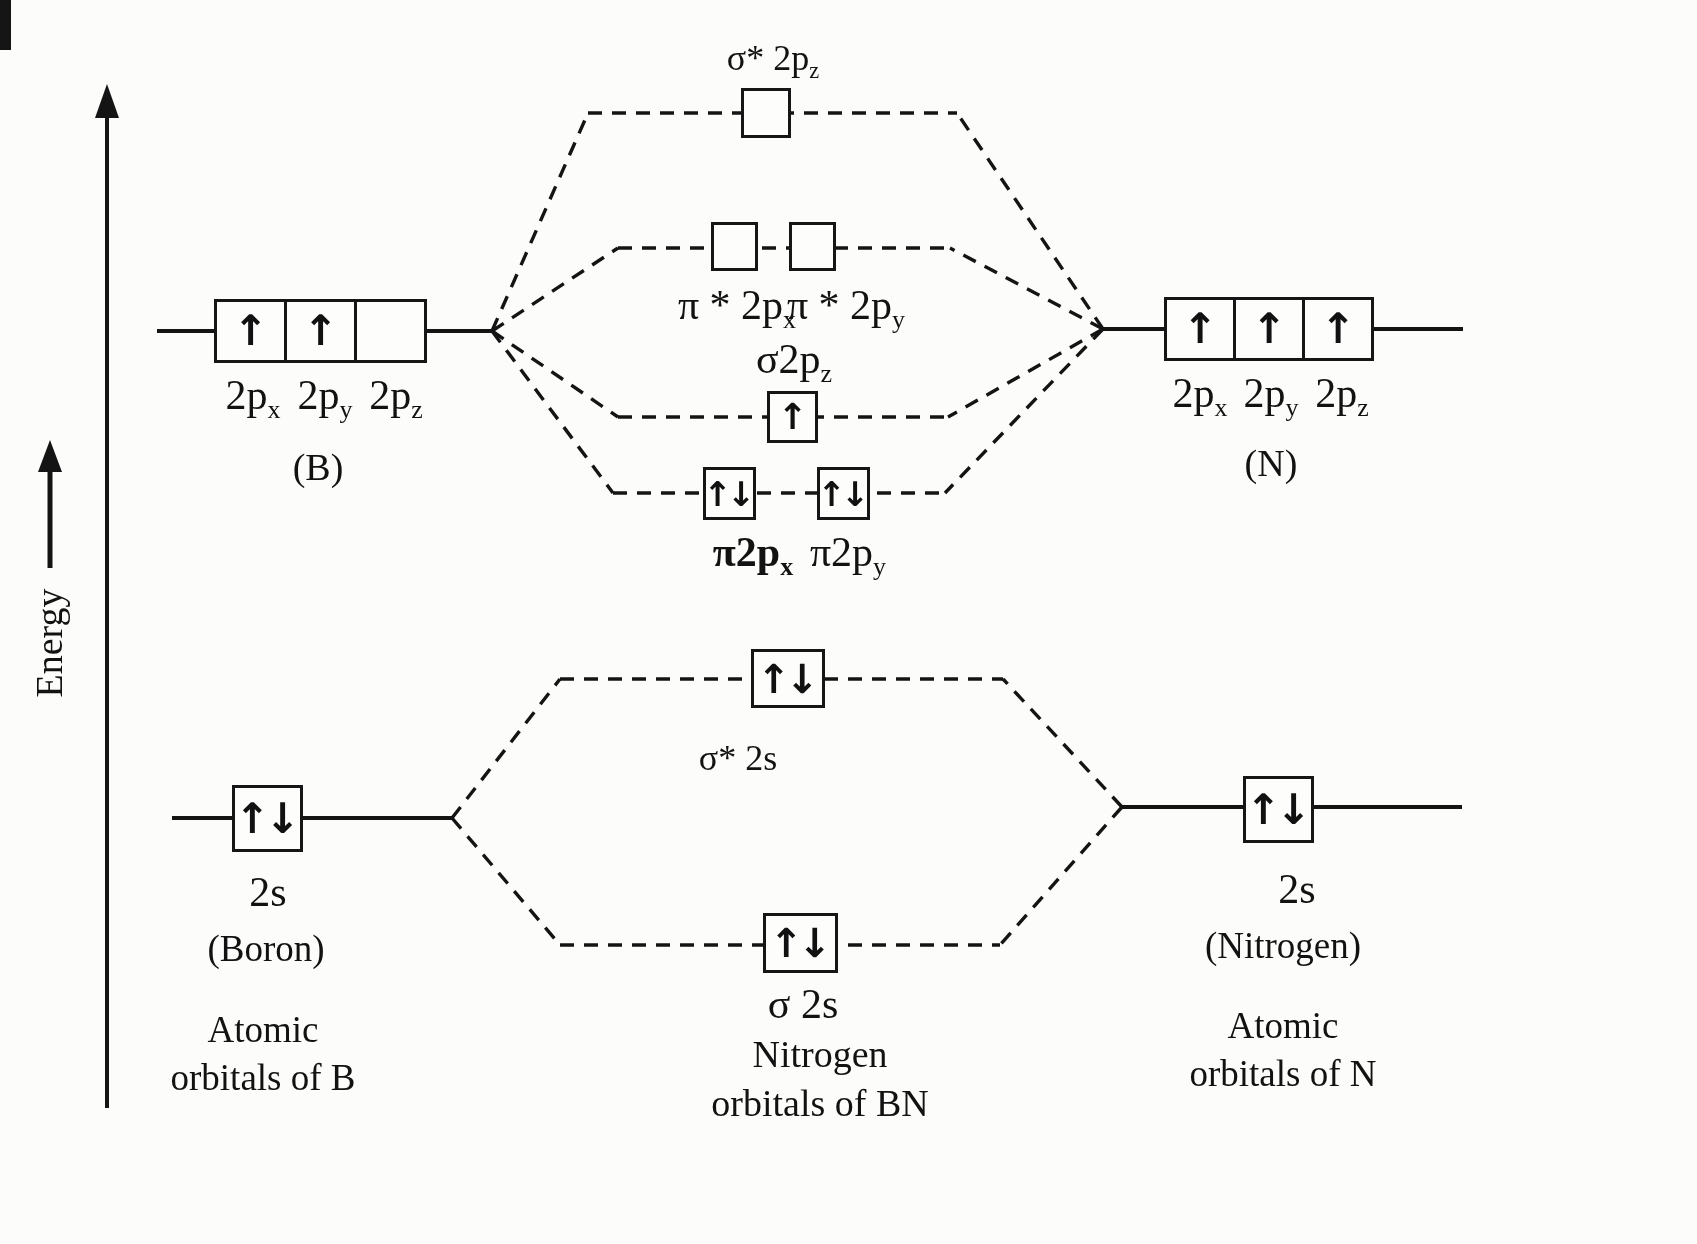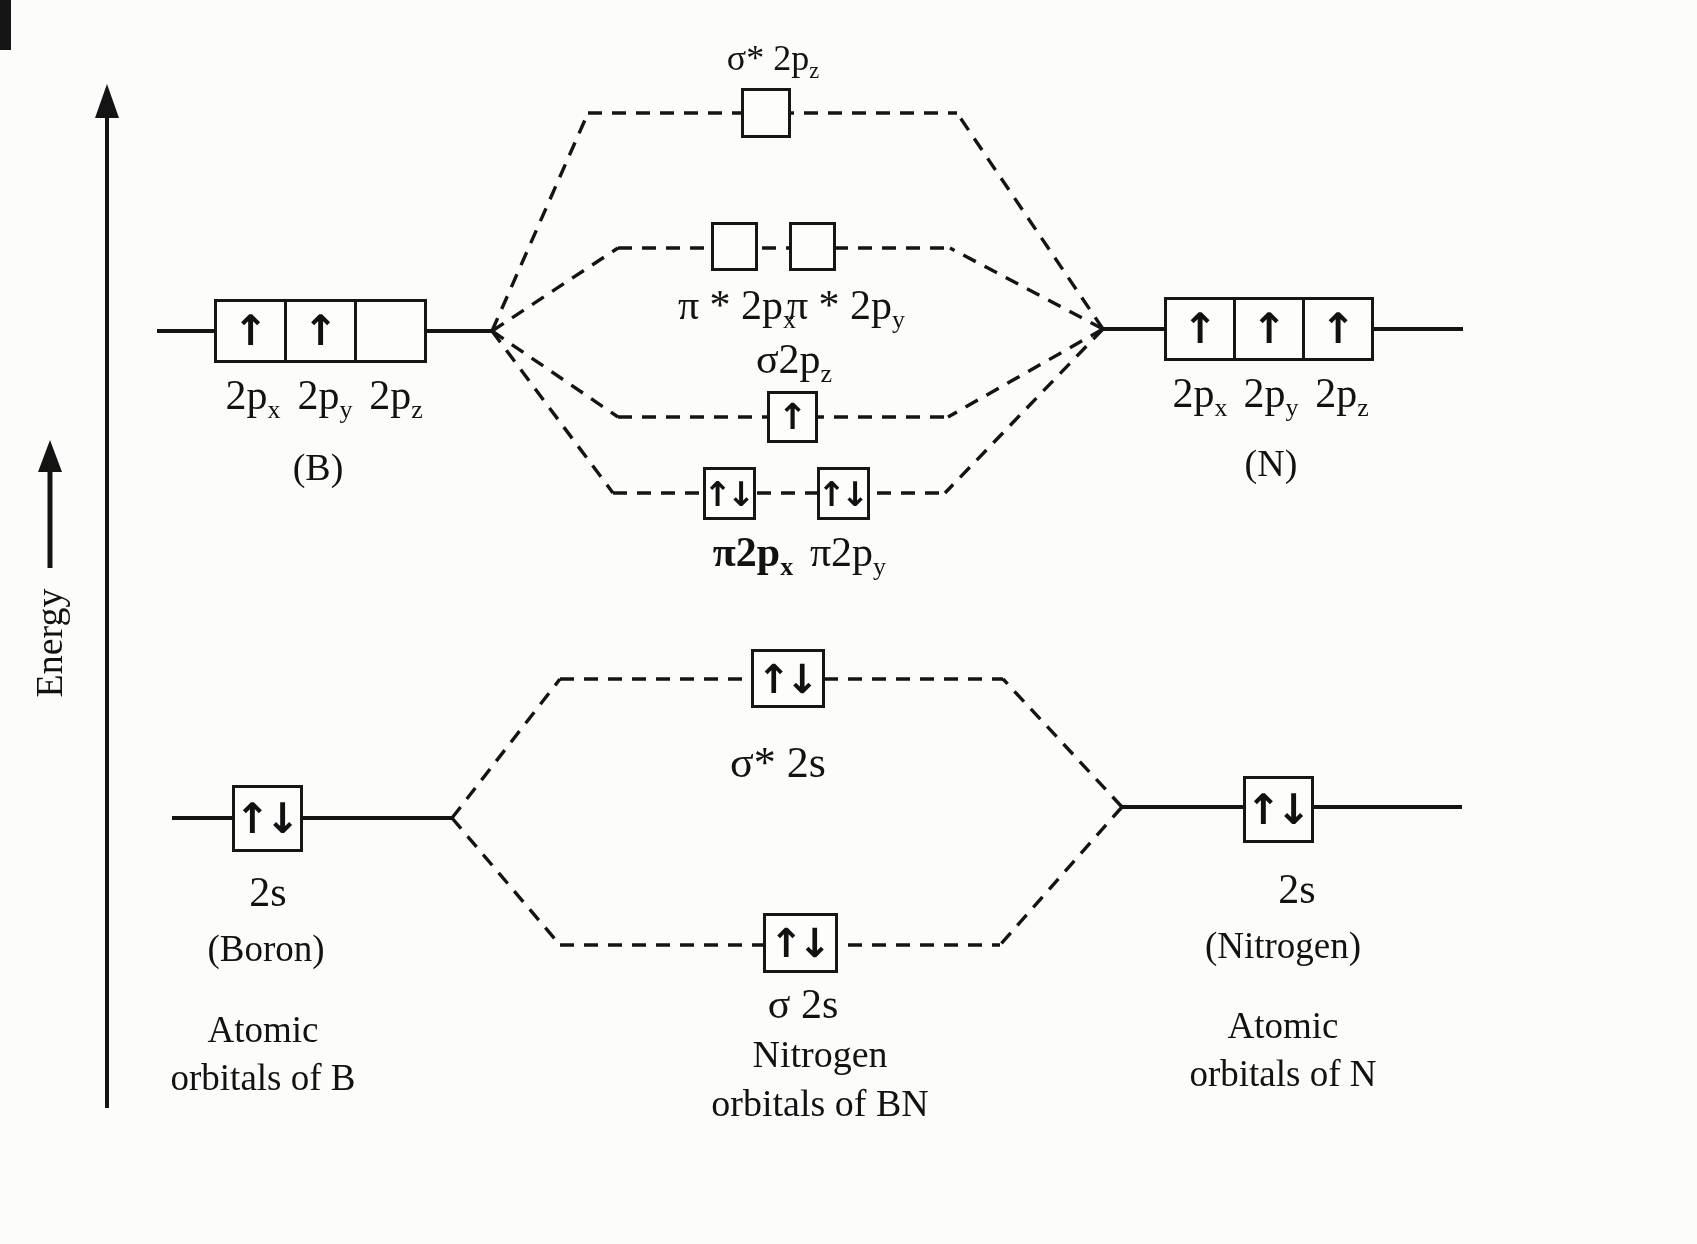--- a/index.html
+++ b/index.html
@@ -155,21 +155,21 @@
   </div>
   <div class="obox" style="left:817px; top:467px; width:53px; height:53px;">
     <span class="earr" style="font-size:34px;">↑↓</span>
   </div>
   <div class="lbl" style="left:753px; top:528px;font-weight:bold;"><span>π2p</span><sub>x</sub></div>
   <div class="lbl" style="left:848px; top:528px;"><span>π2p</span><sub>y</sub></div>
 
   <div class="obox" style="left:751px; top:649px; width:74px; height:59px;">
     <span class="earr" style="font-size:40px;">↑↓</span>
   </div>
-  <div class="lbl" style="left:778px; top:738px; font-size:44px;">σ* 2s</div>
+  <div class="lbl" style="left:738px; top:738px; font-size:36px;">σ* 2s</div>
 
   <div class="obox" style="left:763px; top:913px; width:75px; height:60px;">
     <span class="earr" style="font-size:40px;">↑↓</span>
   </div>
   <div class="lbl" style="left:803px; top:980px; font-size:42px;">σ 2s</div>
 
   <div class="lbl caption" style="left:820px; top:1030px; font-size:38px;">Nitrogen
 orbitals of BN</div>
 
 </div>

